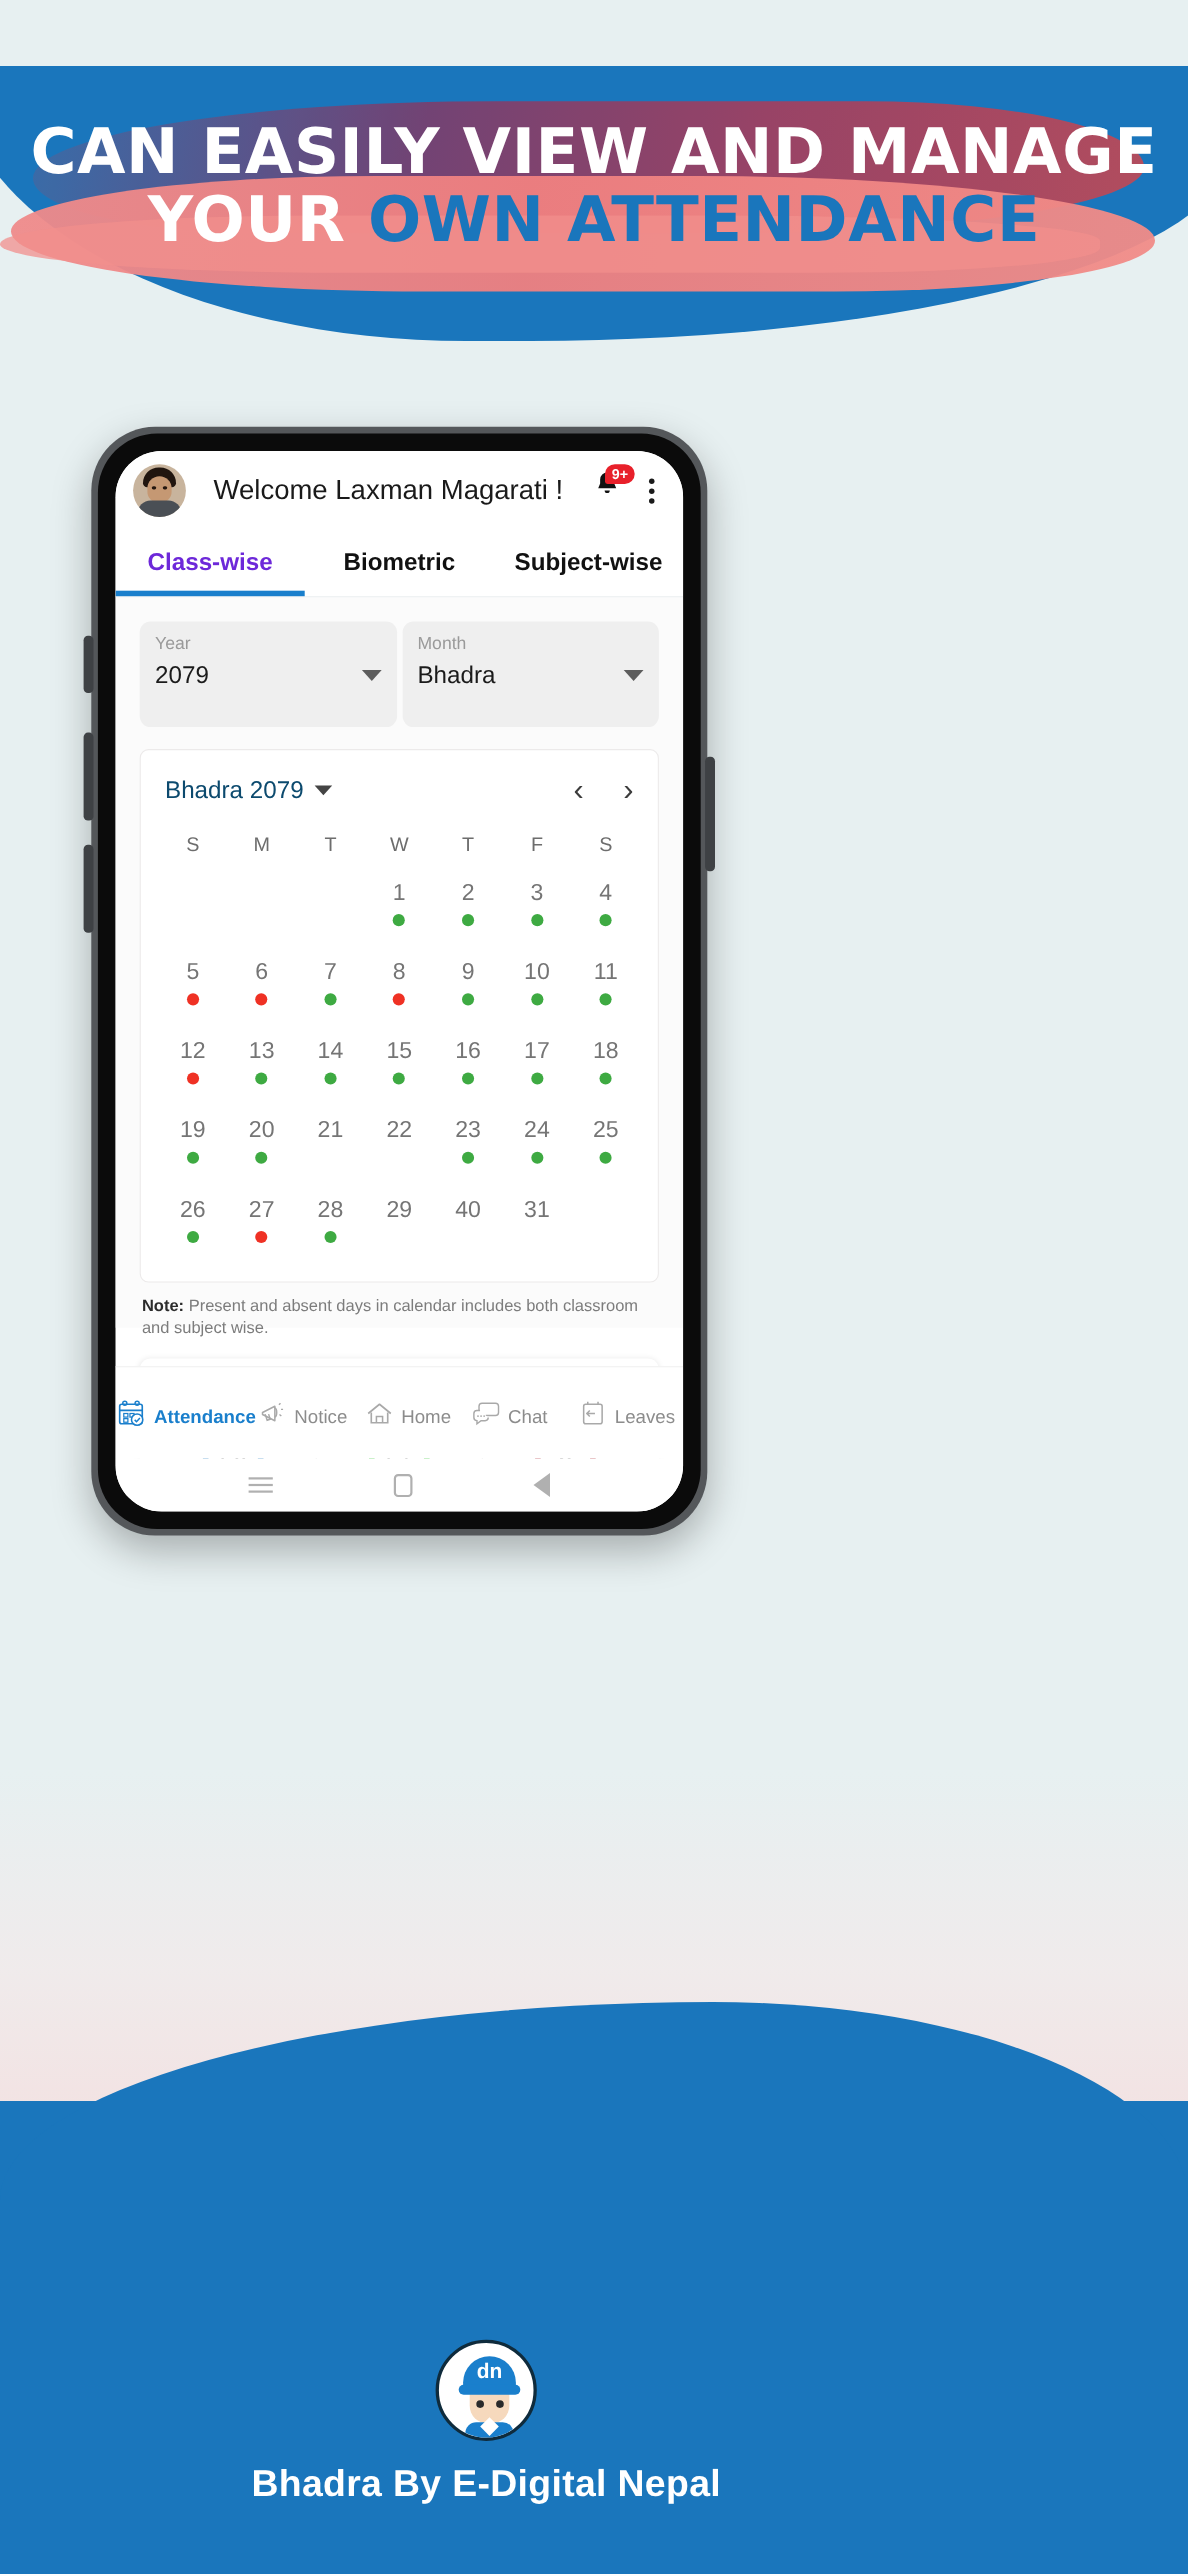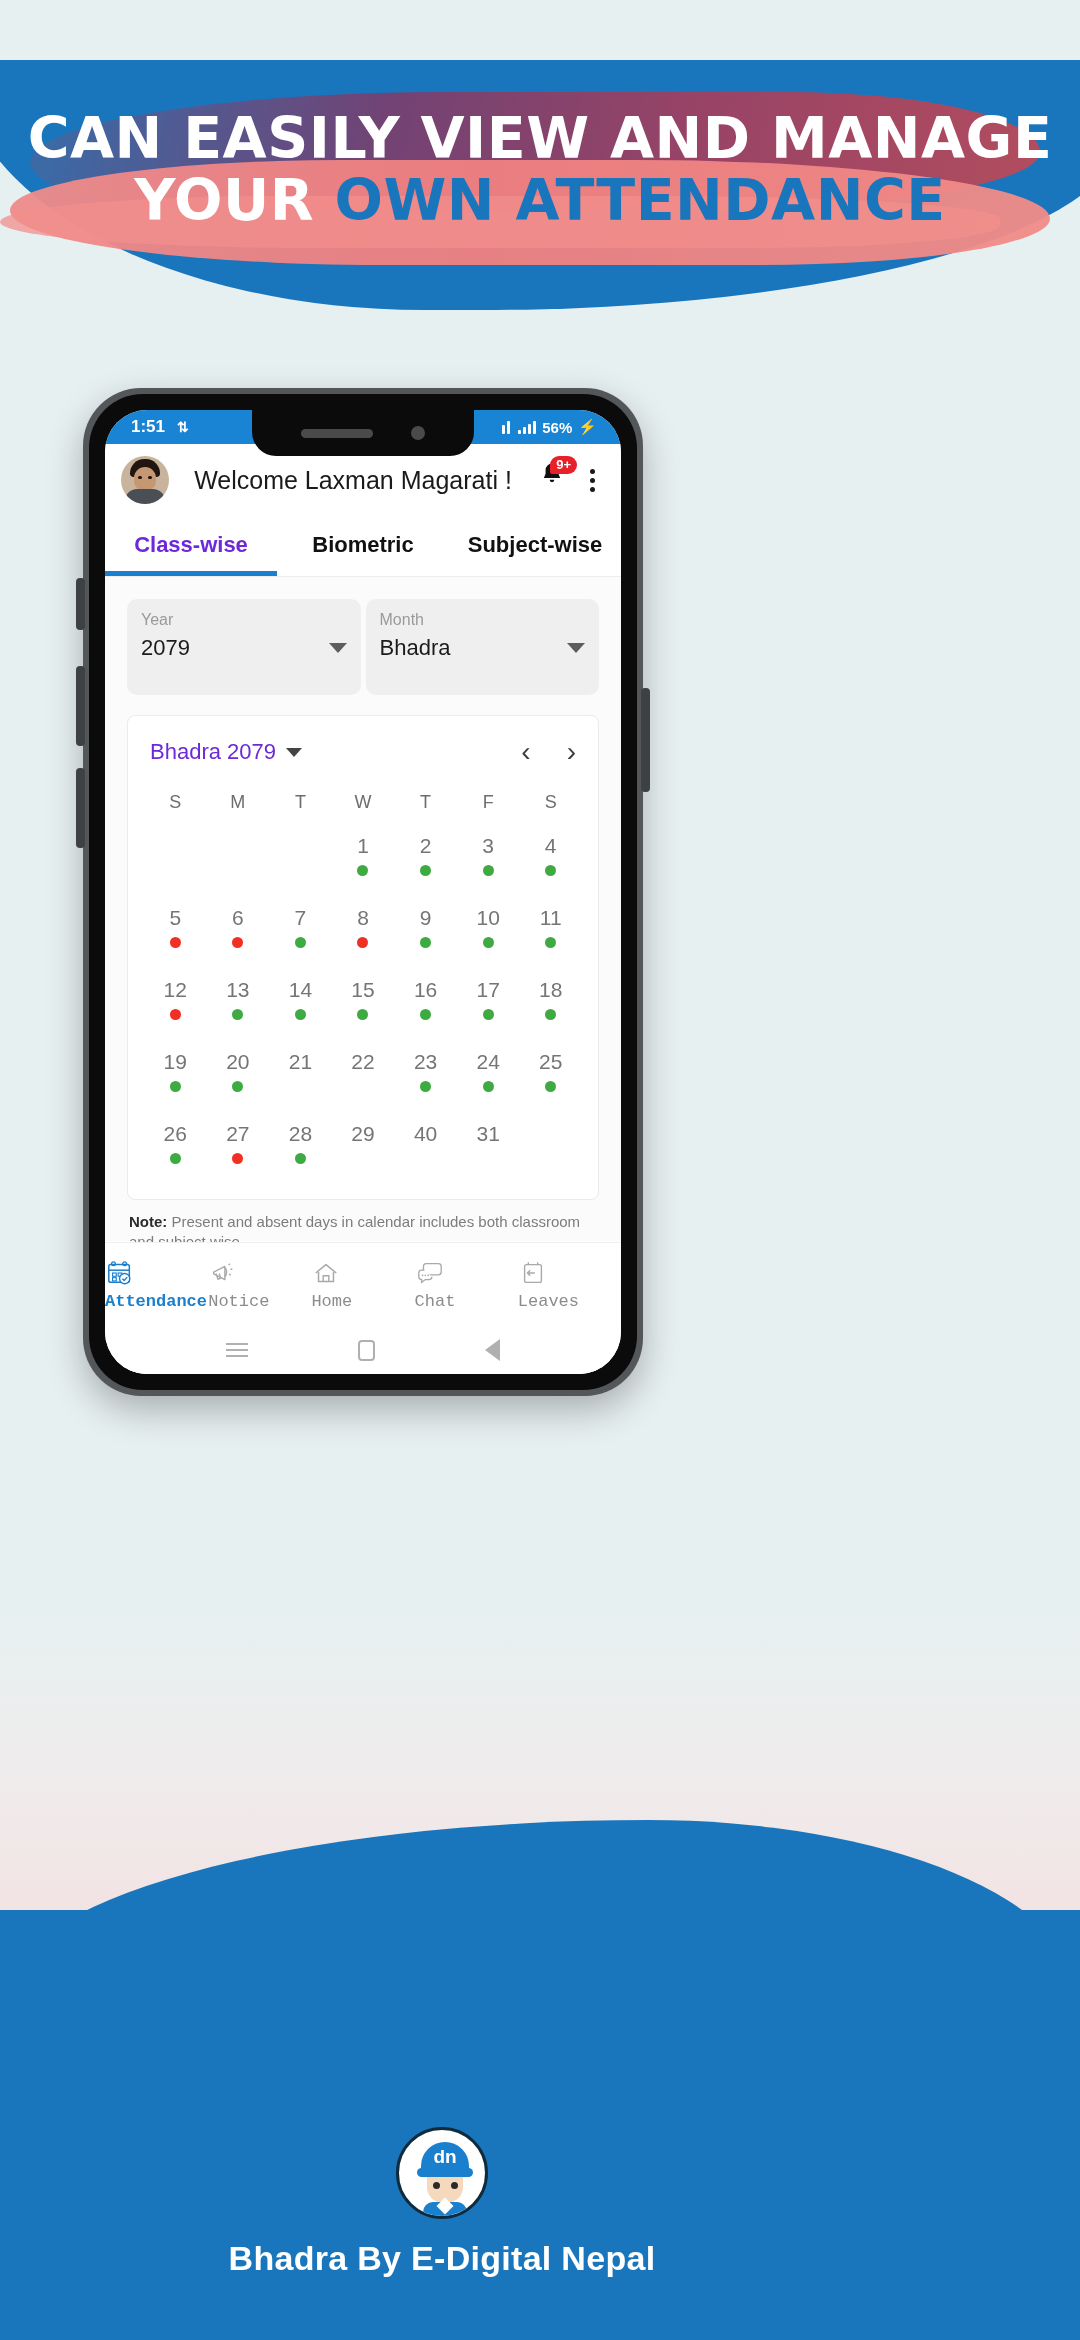--- a/index.html
+++ b/index.html
@@ -155,21 +155,21 @@
   .sel-row{ display:flex; align-items:center; }
   .sel-value{ font-size:22px; color:#1b1b1b; }
   .caret{ margin-left:auto; width:0; height:0; border-left:9px solid transparent; border-right:9px solid transparent; border-top:10px solid #5d5d5d; }
 
   
   .cal-card{
     margin:14px 22px 0; background:#fff; border:1px solid #eceaea; border-radius:8px;
     padding:18px 16px 16px;
   }
   .cal-head{ display:flex; align-items:center; padding:4px 6px 18px; }
-  .cal-title{ font-size:22px; color:#6d28d9; }
+  .cal-title{ font-size:22px; color:#0c4a6e; }
   .cal-caret{ margin-left:10px; width:0;height:0;border-left:8px solid transparent;border-right:8px solid transparent;border-top:9px solid #444; }
   .cal-nav{ margin-left:auto; display:flex; gap:36px; align-items:center; }
   .chev{ font-size:28px; color:#3c3c3c; line-height:1; }
   .dow{ display:grid; grid-template-columns:repeat(7,1fr); padding:8px 0 6px; }
   .dow span{ text-align:center; font-size:18px; color:#6d6d6d; }
   .weeks{ display:grid; grid-template-columns:repeat(7,1fr); row-gap:12px; padding-top:16px; }
   .day{ height:60px; display:flex; flex-direction:column; align-items:center; justify-content:flex-start; }
   .day .num{ font-size:21px; color:#757575; line-height:1; }
   .dot{ width:11px; height:11px; border-radius:50%; margin-top:9px; }
   .dot.p{ background:#3eaa42; }
@@ -195,21 +195,21 @@
   }
   .ring.green{ border-color:#21bf22; }
   .ring.red{ border-color:#a4121c; }
   .divider{ width:1px; height:58px; background:#cfcfcf; }
 
   
   .botnav{
     position:absolute; left:0; right:0; bottom:48px; height:84px; background:#fff;
     display:flex; align-items:center; border-top:1px solid #f0f0f0;
   }
-  .nav-item{ flex:1; display:flex; flex-direction:column; align-items:flex-start; gap:5px;font-family:Liberation Mono, monospace; }
+  .nav-item{ flex:1; display:flex; align-items:flex-end; gap:5px; }
   .nav-label{ font-size:17px; color:#8c8c8c; }
   .nav-item.active .nav-label{ color:#1a7fcc; font-weight:700; }
   .nav-ic{ width:30px; height:28px; }
 
   
   .androidnav{
     position:absolute; left:0; right:0; bottom:0; height:48px; background:#fff;
     display:flex; align-items:center; justify-content:center; gap:110px;
   }
   .an-lines{ display:flex; flex-direction:column; gap:4px; }
@@ -253,44 +253,20 @@
 
 <div id="phone">
   <div class="phone-shell"></div>
   <div class="side-btn sb1"></div>
   <div class="side-btn sb2"></div>
   <div class="side-btn sb3"></div>
   <div class="side-btn sb4"></div>
   <div class="phone-body">
     <div class="phone-screen">
 
-      <div class="statusbar">
-        <div class="sb-left">
-          <span>1:51</span>
-          <span class="usb-ic">⇅</span>
-        </div>
-        <div class="notch">
-          <div class="speaker"></div>
-          <div class="cam"></div>
-        </div>
-        <div class="sb-right">
-          <span class="bars2">
-              <i></i>
-              <i></i>
-            </span>
-          <span class="bars">
-              <i></i>
-              <i></i>
-              <i></i>
-              <i></i>
-            </span>
-          <span>56%</span>
-          <span>⚡</span>
-        </div>
-      </div>
 
       <div class="appbar">
         <div class="avatar">
           <div class="av-hair"></div>
           <div class="av-face"></div>
           <div class="av-eyeL"></div>
           <div class="av-eyeR"></div>
           <div class="av-body"></div>
         </div>
         <div class="appbar-title">Welcome Laxman Magarati !</div>

